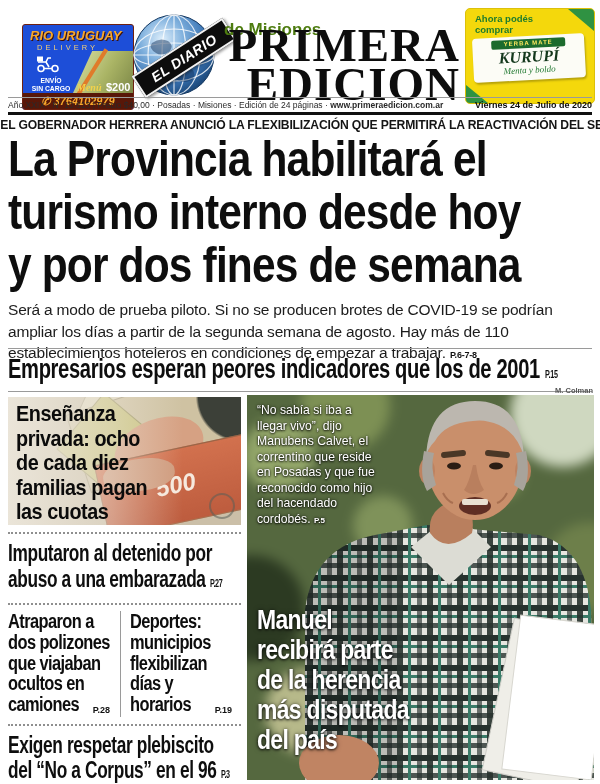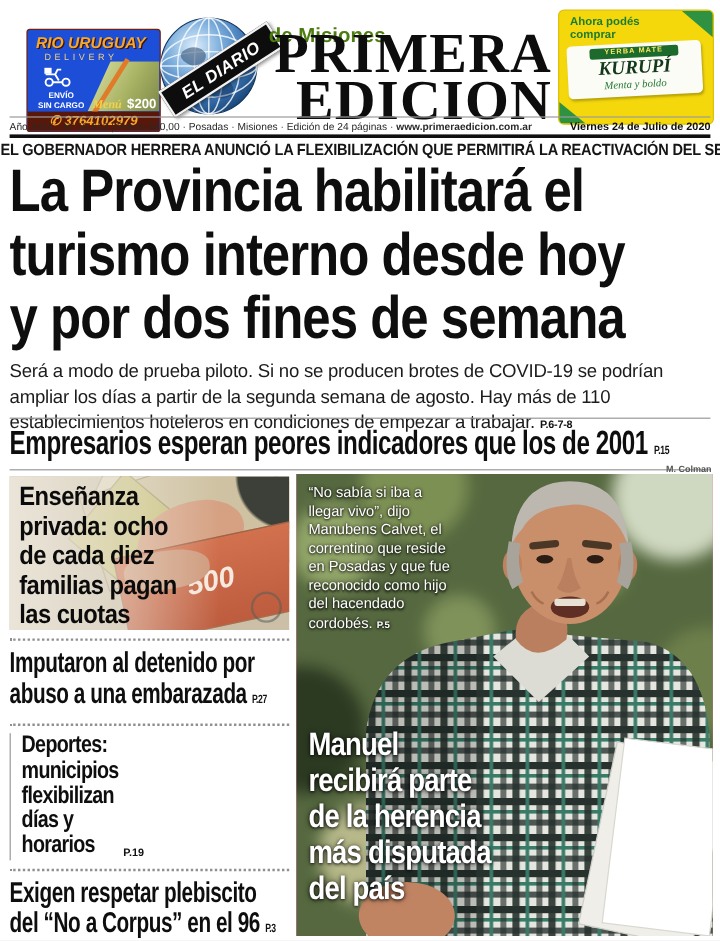--- a/index.html
+++ b/index.html
@@ -254,20 +254,30 @@
     <div class="sep"></div>
 
     <div class="lhead cx72">
       <div class="ln">Imputaron al detenido por</div>
       <div class="ln"><span>abuso a una embarazada</span><span class="pref">P.27</span></div>
     </div>
 
     <div class="sep"></div>
 
     <div class="twocol">
+      <div class="colL">
+        <div class="colhead cx82">
+          <div class="ln">Atraparon a</div>
+          <div class="ln">dos polizones</div>
+          <div class="ln">que viajaban</div>
+          <div class="ln">ocultos en</div>
+          <div class="ln">camiones</div>
+        </div>
+        <span class="pref">P.28</span>
+      </div>
       <div class="colR">
         <div class="colhead cx82">
           <div class="ln">Deportes:</div>
           <div class="ln">municipios</div>
           <div class="ln">flexibilizan</div>
           <div class="ln">días y</div>
           <div class="ln">horarios</div>
         </div>
         <span class="pref">P.19</span>
       </div>

